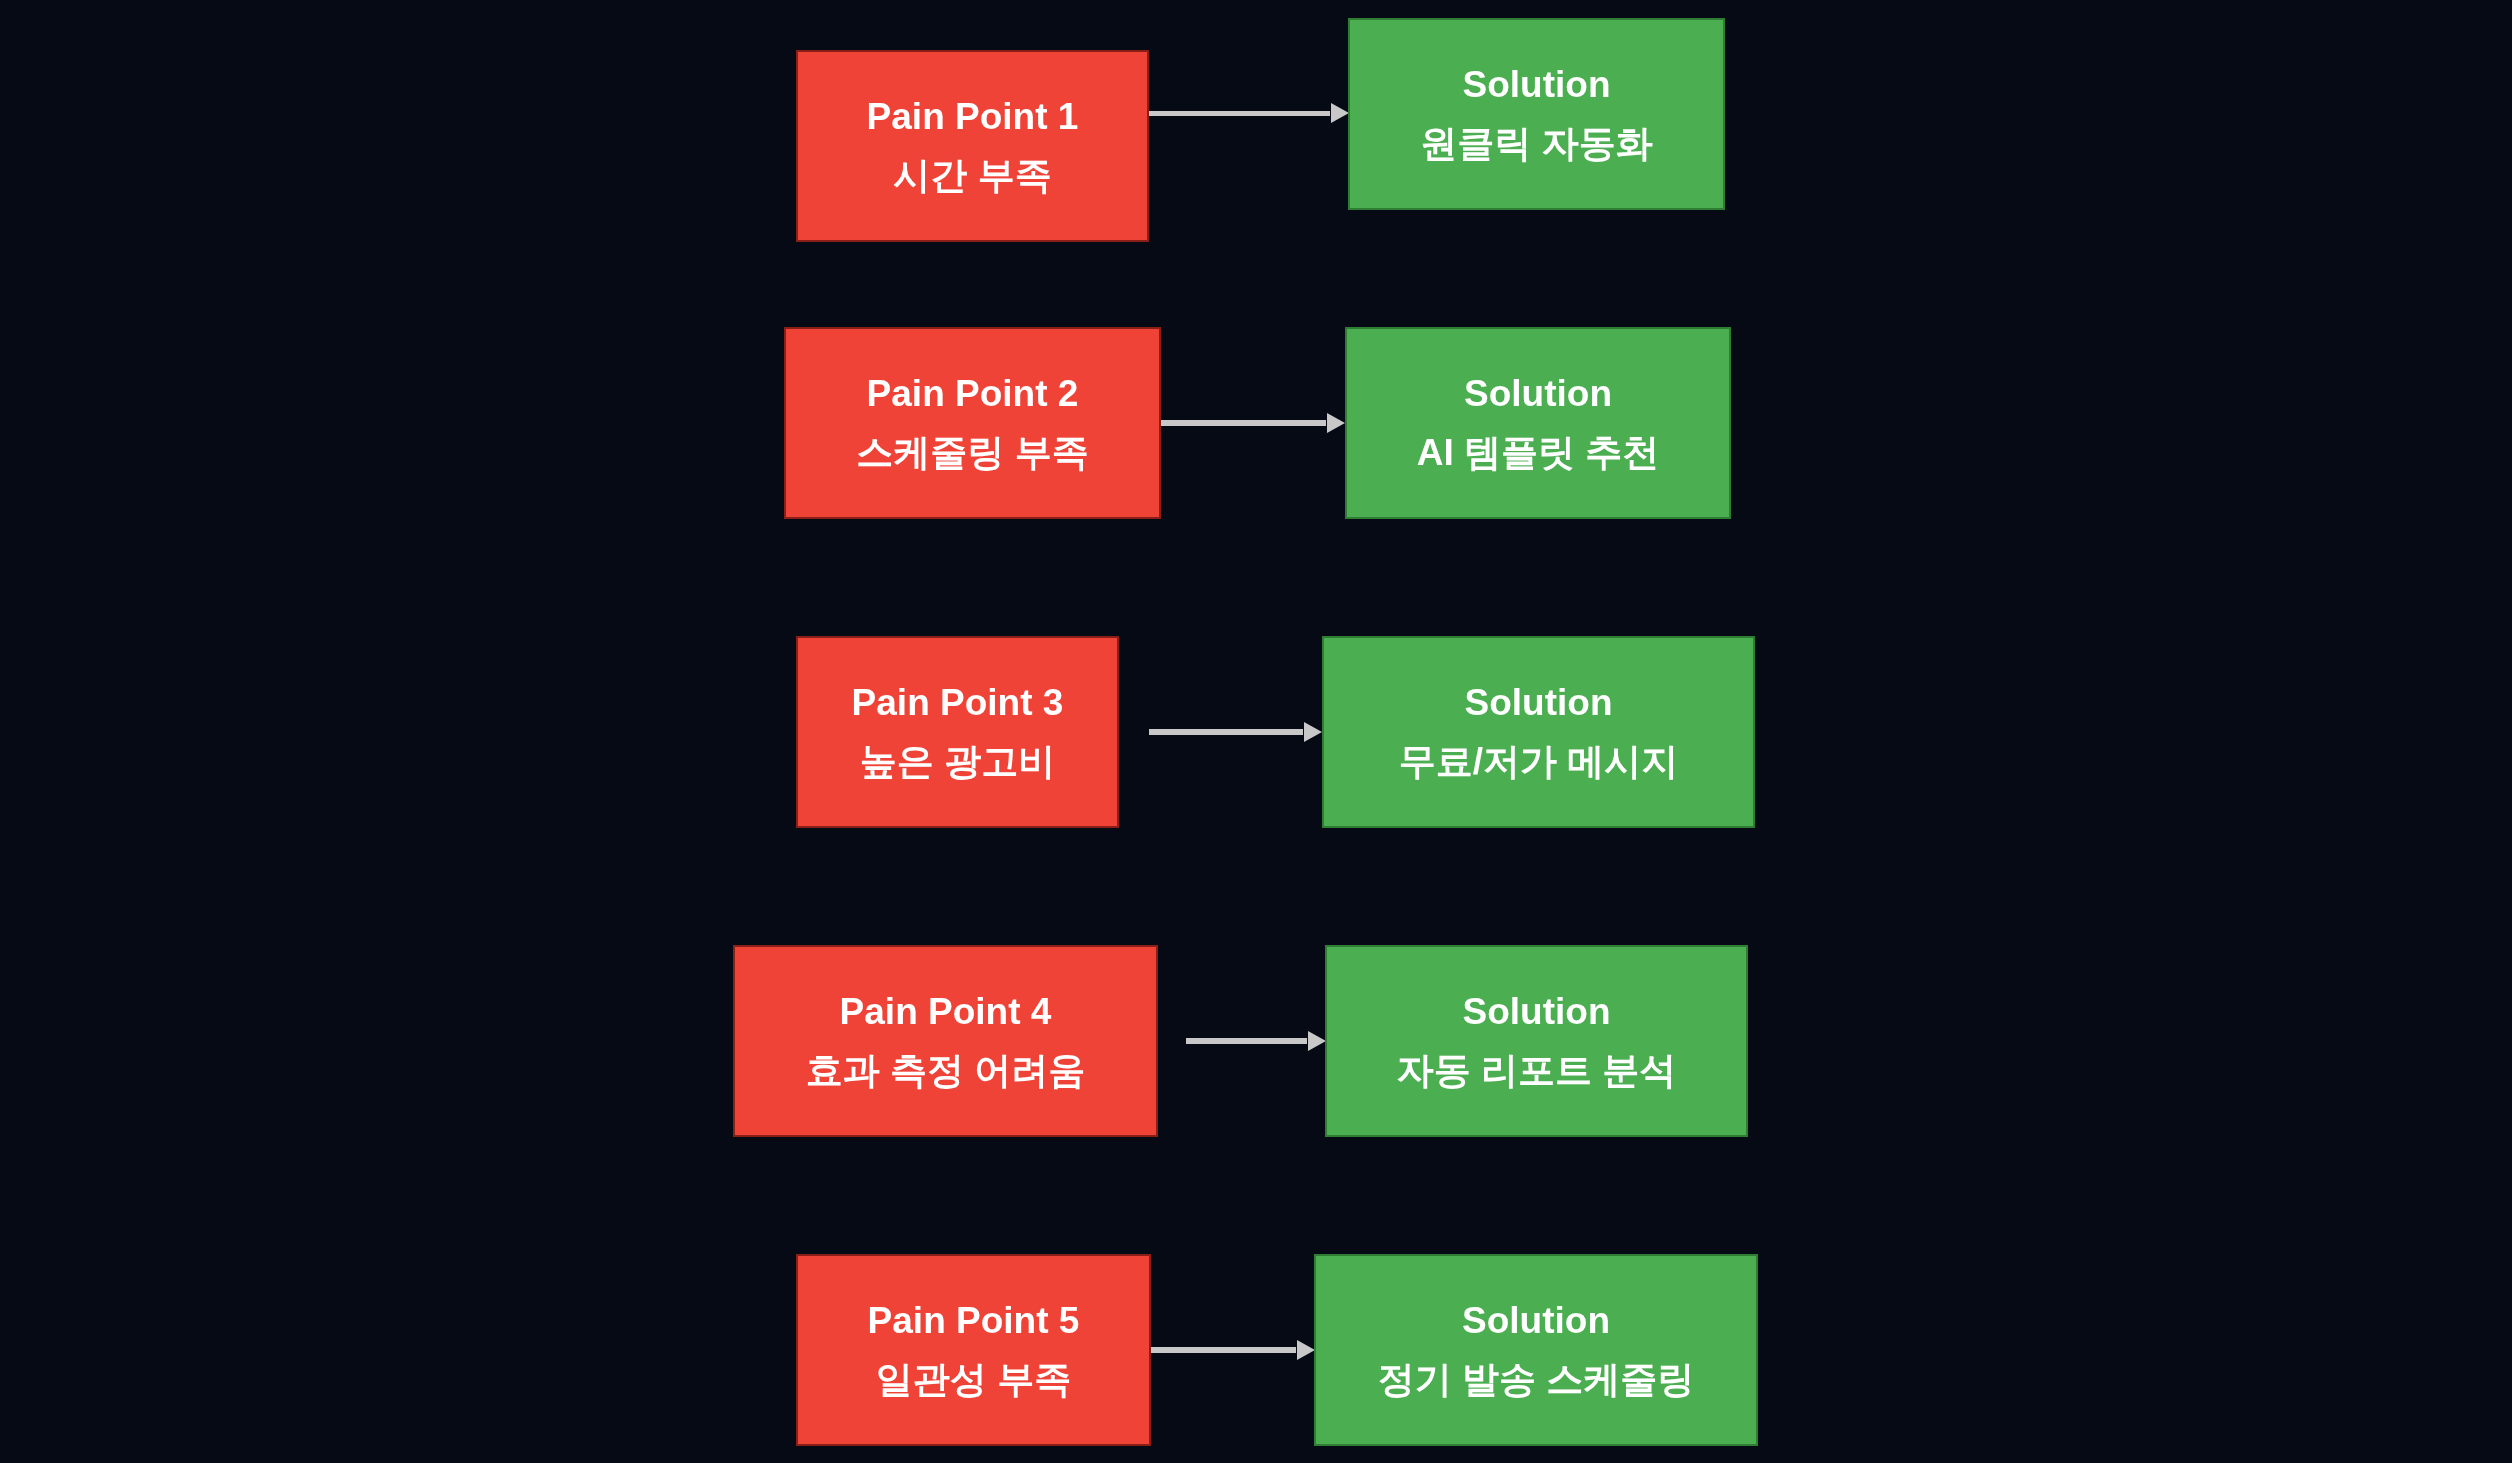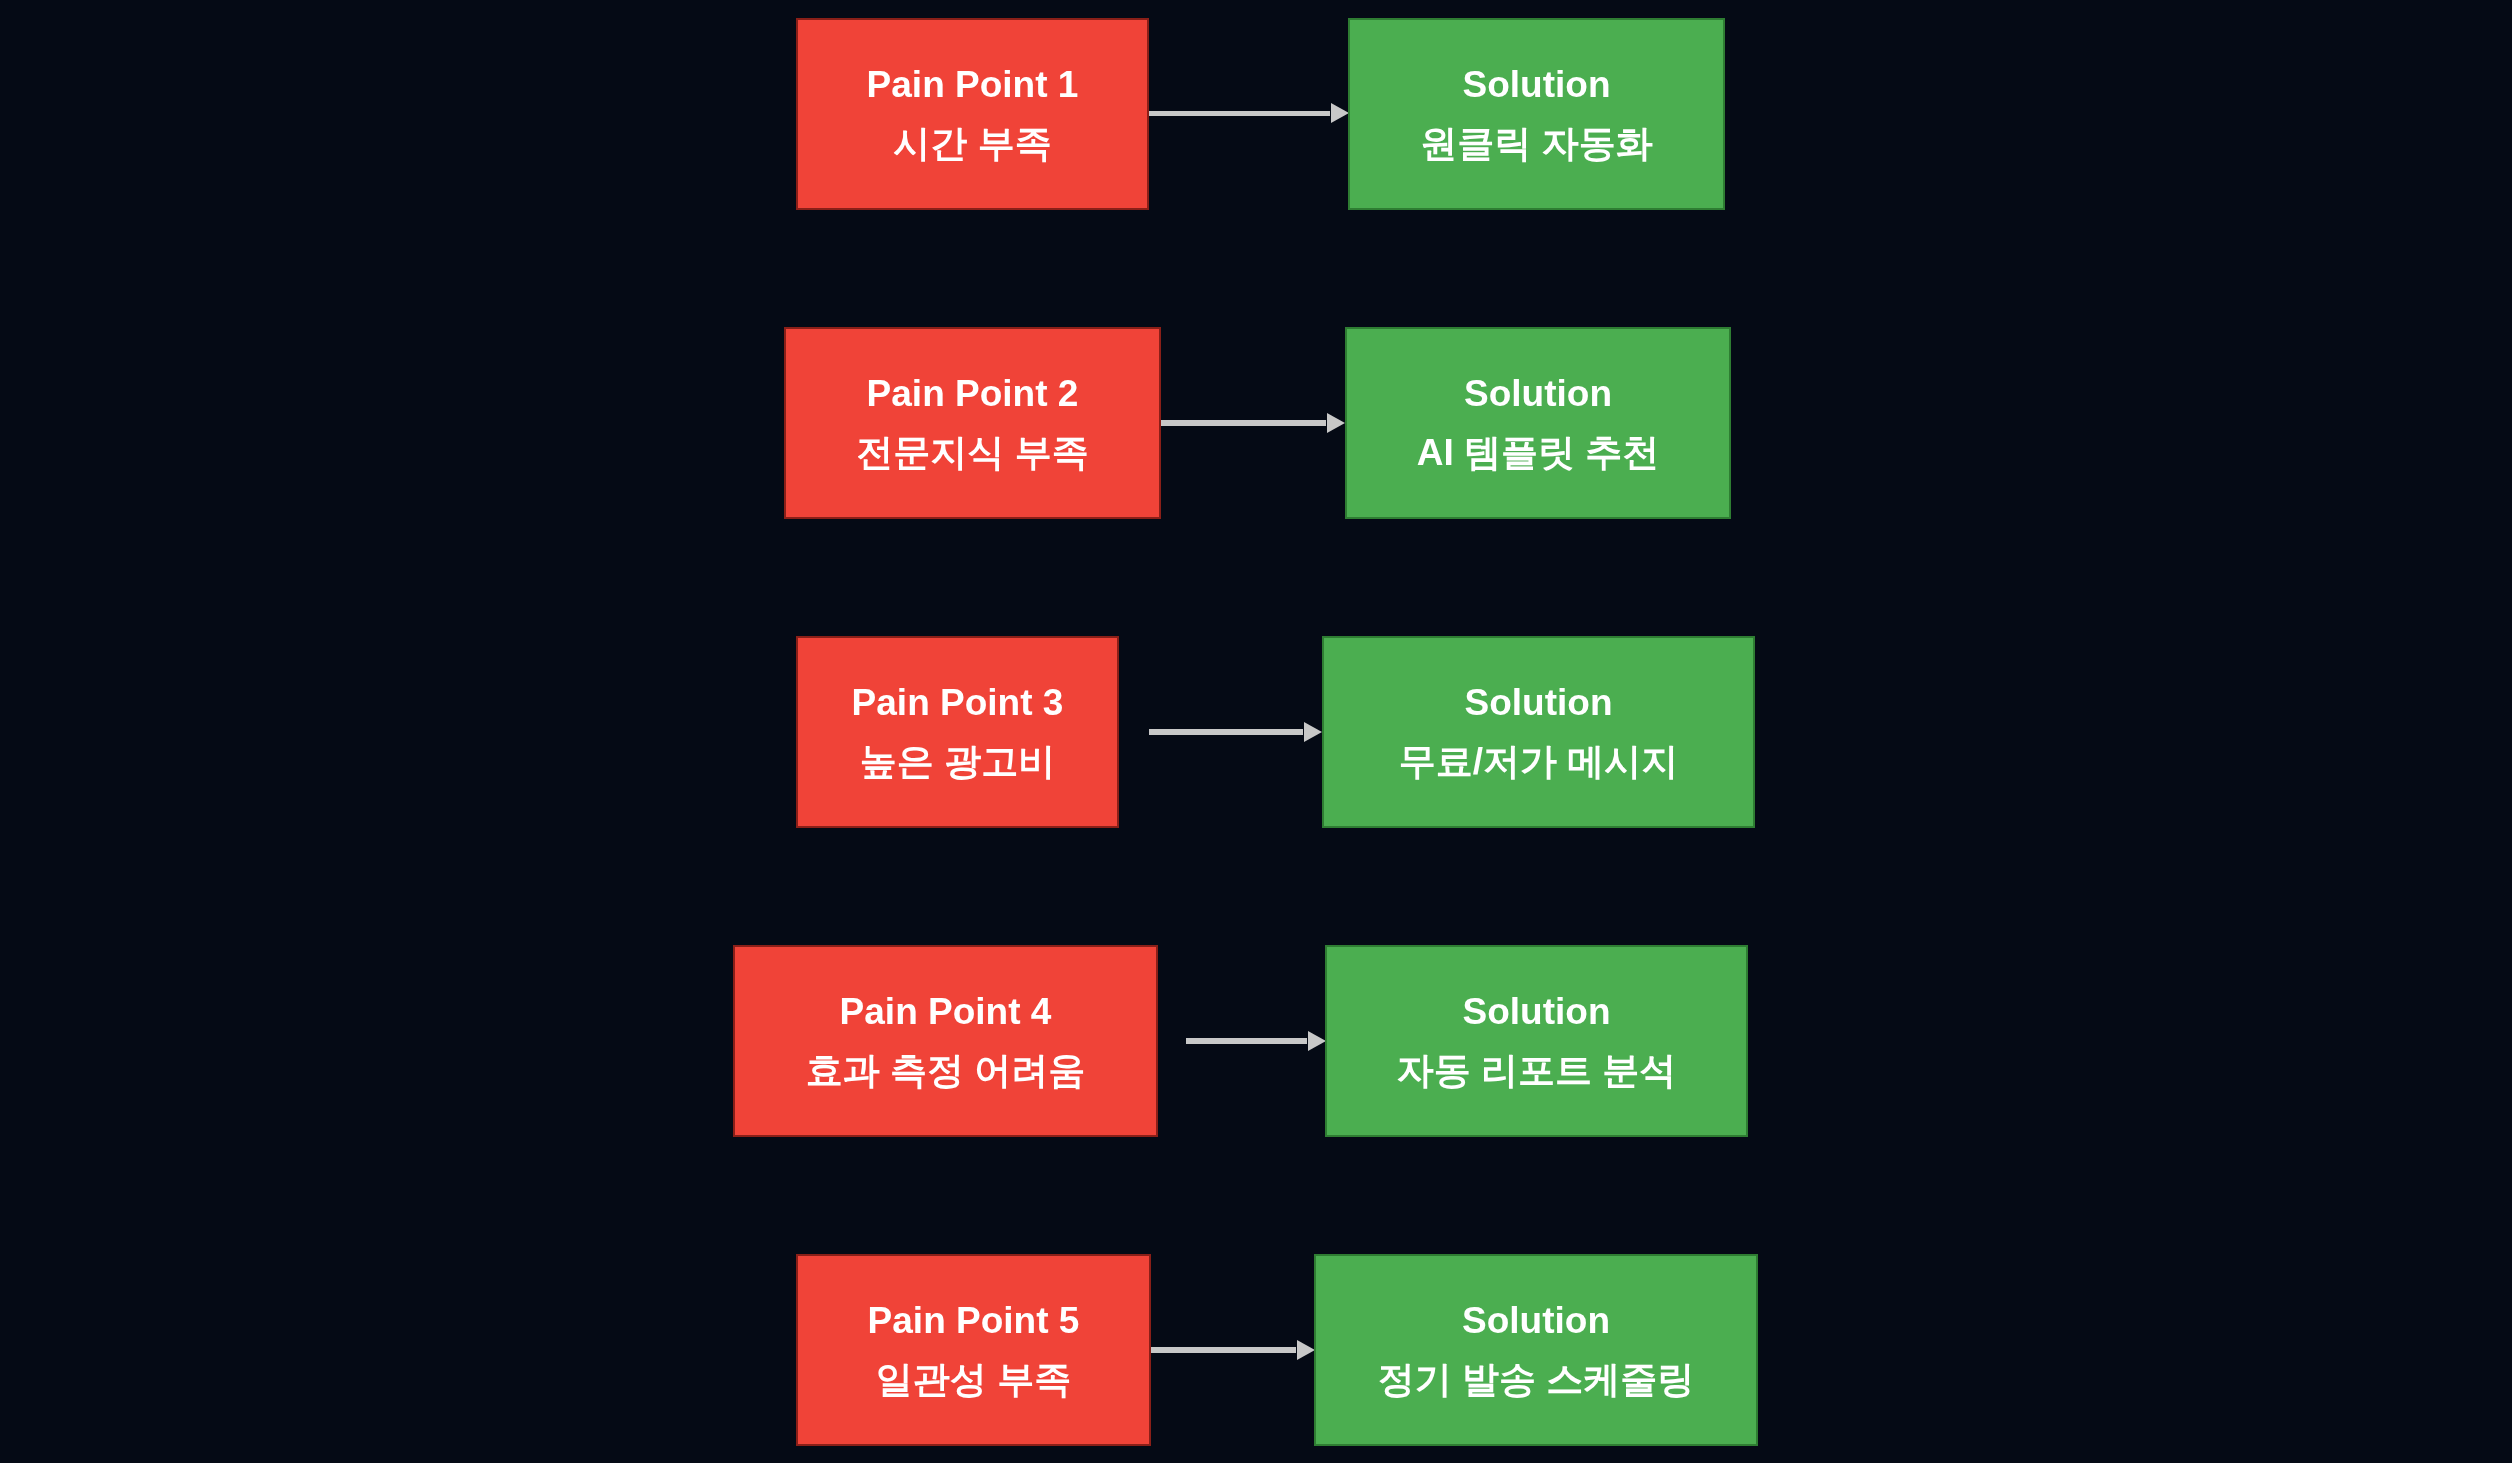--- a/index.html
+++ b/index.html
@@ -63,21 +63,21 @@
     border-bottom: 10.2px solid transparent;
     border-left: 18.5px solid var(--arrow, #c8c8c8);
   }
   
   .row1 { top: 17.5px; }
   .row2 { top: 327px; }
   .row3 { top: 636px; }
   .row4 { top: 945px; }
   .row5 { top: 1254px; padding-left: 27px; }
 
-  .row1 .pain { left: 796px;  width: 353px; }
+  .row1 .pain { left: 796px;  width: 353px; margin-top: 32px; }
   .row2 .pain { left: 784px;  width: 377px; }
   .row3 .pain { left: 796px;  width: 323px; }
   .row4 .pain { left: 733px;  width: 425px; }
   .row5 .pain { left: 796px;  width: 355px; }
 
   .row1 .solution { left: 1348px; width: 377px; }
   .row2 .solution { left: 1345px; width: 386px; }
   .row3 .solution { left: 1322px; width: 433px; }
   .row4 .solution { left: 1325px; width: 423px; }
   .row5 .solution { left: 1314px; width: 444px; }
@@ -103,21 +103,21 @@
     </div>
     <div class="box solution">
       <span>Solution</span>
       <span>원클릭 자동화</span>
     </div>
   </div>
 
   <div class="row row2">
     <div class="box pain">
       <span>Pain Point 2</span>
-      <span>전문지식 부족</span>
+      <span>스케줄링 부족</span>
     </div>
     <div class="arrow">
       <span class="arrow-head"></span>
     </div>
     <div class="box solution">
       <span>Solution</span>
       <span>AI 템플릿 추천</span>
     </div>
   </div>
 

